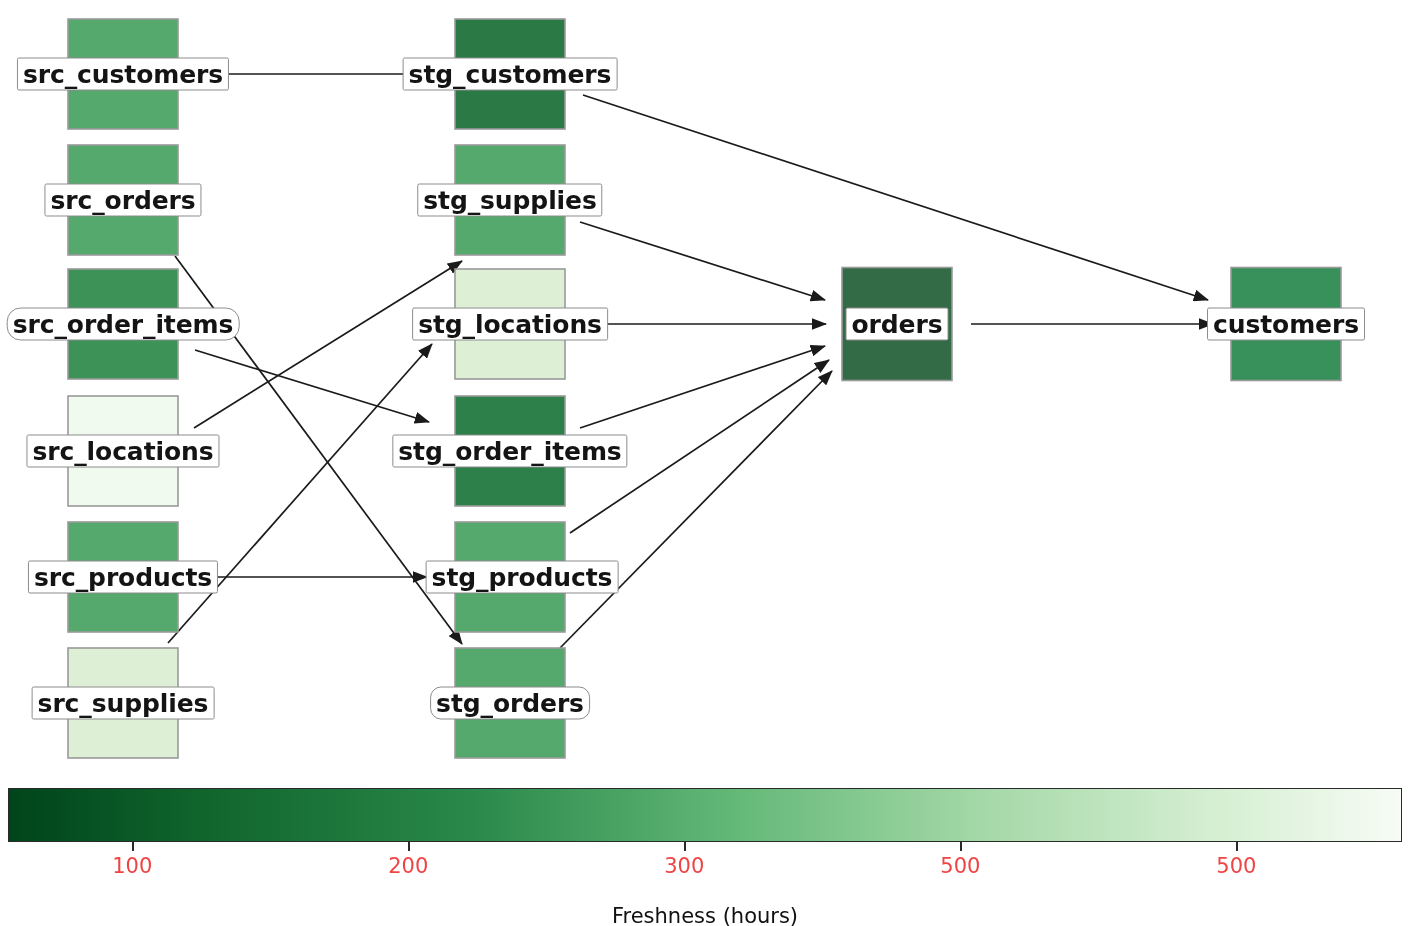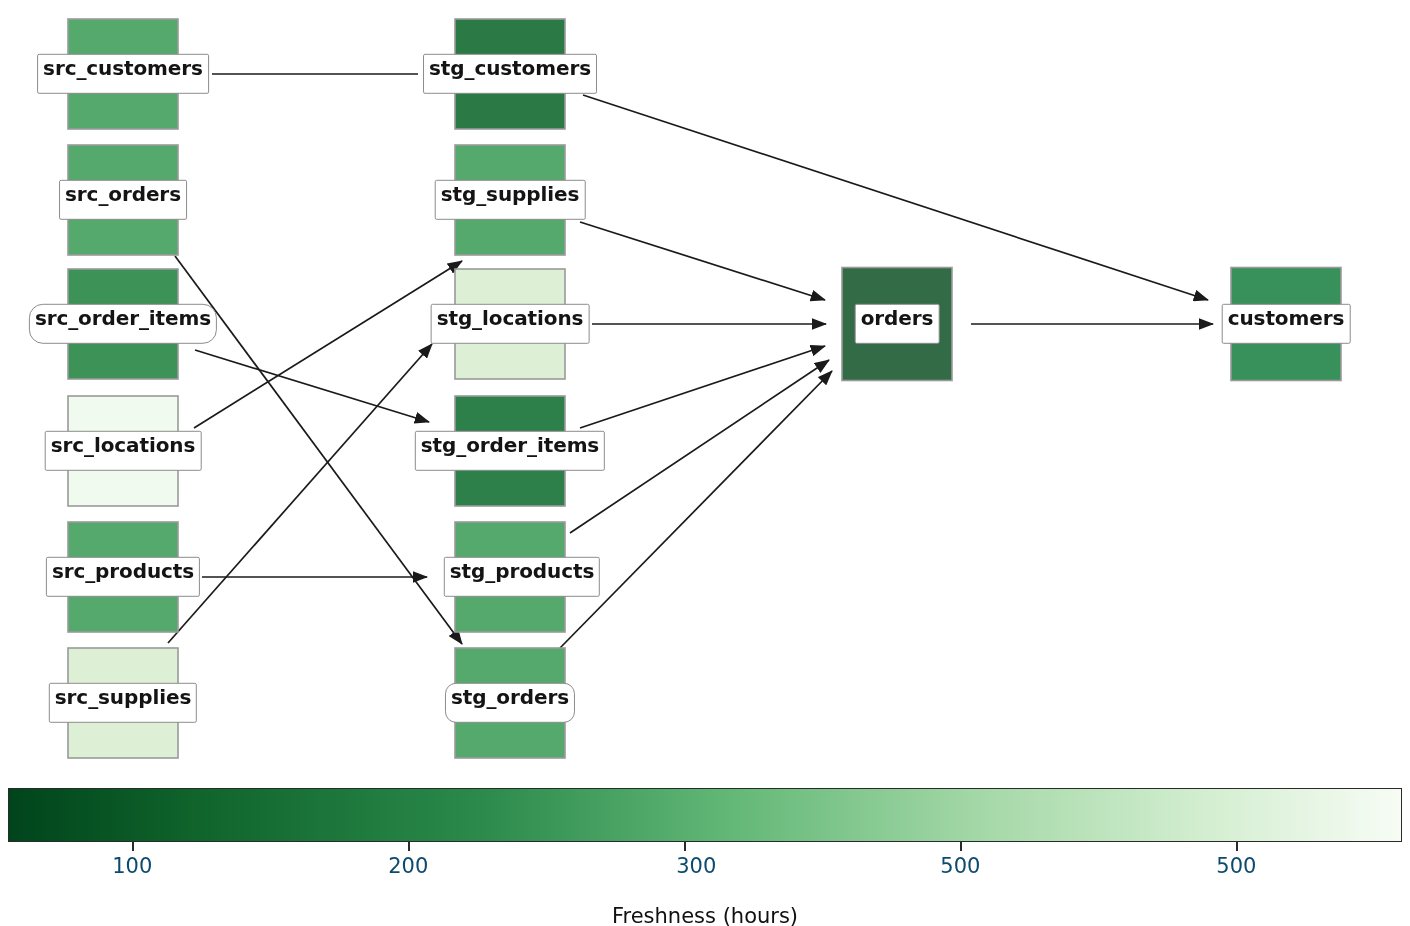--- a/index.html
+++ b/index.html
@@ -29,24 +29,24 @@
     stroke: #1a1a1a;
     stroke-width: 1.7;
     fill: none;
   }
   .node-label {
     position: absolute;
     transform: translate(-50%, -50%);
     background: #ffffff;
     border: 1.4px solid #8c8c8c;
     border-radius: 2px;
-    padding: 2px 5px 14px 5px;
+    padding: 2px 5px 1px 5px;
     font-family: "DejaVu Sans", "Liberation Sans", sans-serif;
     font-weight: bold;
-    font-size: 20px;
+    font-size: 25px;
     line-height: 1.12;
     color: #141414;
     white-space: nowrap;
     letter-spacing: -0.1px;
   }
   .cbar-wrap {
     position: absolute;
   }
   .cbar-bar {
     position: absolute;
@@ -57,21 +57,21 @@
   .cbar-tick {
     position: absolute;
     width: 1.3px;
     background: #2a2a2a;
   }
   .cbar-ticklabel {
     position: absolute;
     transform: translateX(-50%);
     font-family: "DejaVu Sans", "Liberation Sans", sans-serif;
     font-size: 21px;
-    color: #0c4a6e;
+    color: #ef4444;
     white-space: nowrap;
   }
   .cbar-axislabel {
     position: absolute;
     transform: translateX(-50%);
     font-family: "DejaVu Sans", "Liberation Sans", sans-serif;
     font-size: 21px;
     color: #101010;
     white-space: nowrap;
   }
@@ -138,21 +138,21 @@
     </div>
 
   <div class="cbar-wrap" id="colorbar" style="left:8px; top:788px; width:1394px; height:130px;">
     <div class="cbar-bar" id="cbar-bar" style="width: 1394px; height: 54px; background: linear-gradient(to right, rgb(0, 68, 27) 0%, rgb(16, 101, 44) 14%, rgb(43, 138, 76) 34%, rgb(99, 184, 119) 52%, rgb(165, 216, 168) 70%, rgb(211, 238, 208) 86%, rgb(247, 252, 245) 100%);"></div>
     <div id="cbar-ticks">
         <div class="cbar-tick" style="left: 124.218px; top: 54px; height: 9px;"></div>
         <div class="cbar-ticklabel" style="left: 124.218px; top: 66px;">100</div>
         <div class="cbar-tick" style="left: 400.257px; top: 54px; height: 9px;"></div>
         <div class="cbar-ticklabel" style="left: 400.257px; top: 66px; text-align: center;">200</div>
         <div class="cbar-tick" style="left: 676.297px; top: 54px; height: 9px;"></div>
-        <div class="cbar-ticklabel" style="left: 676.297px; top: 66px; margin-left: 12px;">300</div>
+        <div class="cbar-ticklabel" style="left: 676.297px; top: 66px;">300</div>
         <div class="cbar-tick" style="left: 952.337px; top: 54px; height: 9px;"></div>
         <div class="cbar-ticklabel" style="left: 952.337px; top: 66px;">500</div>
         <div class="cbar-tick" style="left: 1228.38px; top: 54px; height: 9px;"></div>
         <div class="cbar-ticklabel" style="left: 1228.38px; top: 66px;">500</div>
       </div>
     <div class="cbar-axislabel" id="cbar-axislabel" style="left:697px; top:116px;">Freshness (hours)</div>
   </div>
 
 </div>
 

